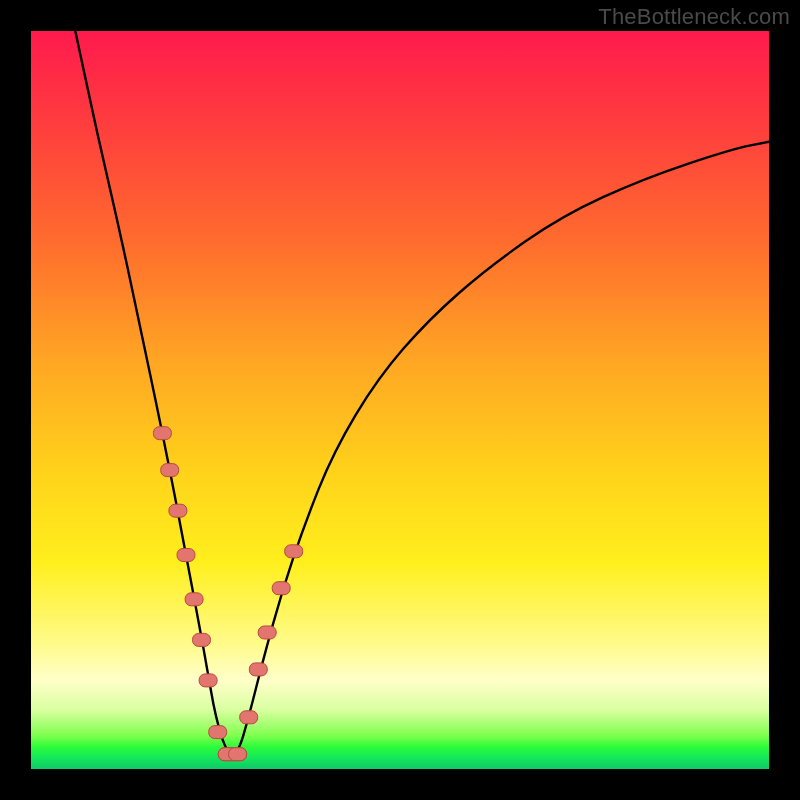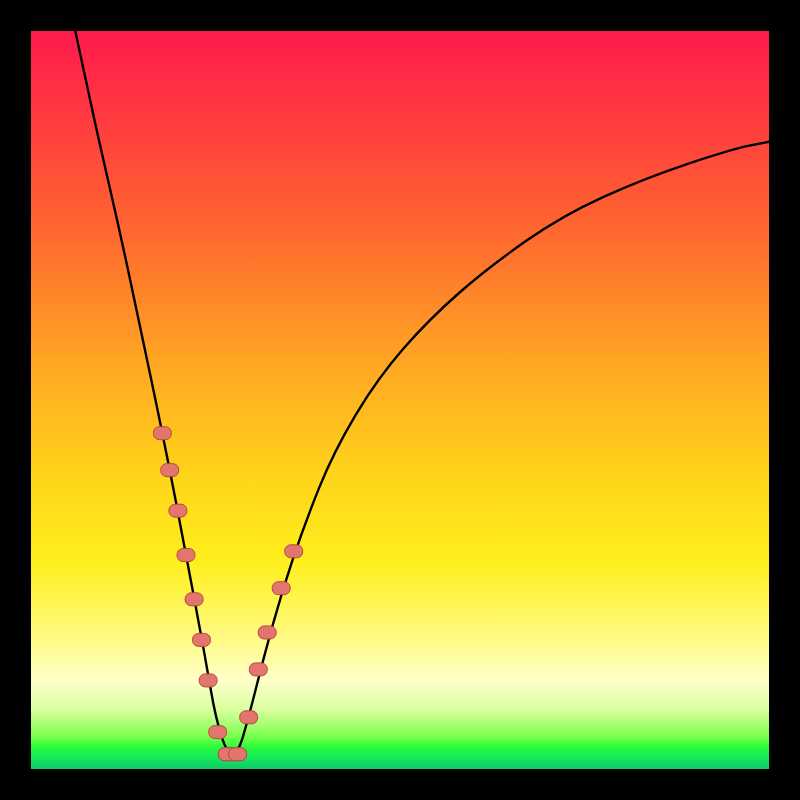--- a/index.html
+++ b/index.html
@@ -58,20 +58,21 @@
     font-weight: 400;
     letter-spacing: 0.2px;
     user-select: none;
   }
 </style>
 </head>
 <body>
 
 <div class="frame">
 
+  <div class="watermark">TheBottleneck.com</div>
 
   <div class="plot-area">
     <svg class="curve" viewBox="0 0 738 738">
       <g>
         <path id="curvePath" fill="none" stroke="#000" stroke-width="2.4" stroke-linecap="round" d="M 44.3 0.0 Q 44.3 0.0 55.4 51.7 Q 66.4 103.3 77.5 151.3 Q 88.6 199.3 99.6 250.9 Q 110.7 302.6 119.9 346.9 Q 129.2 391.1 136.5 428.0 Q 143.9 464.9 149.4 494.5 Q 155.0 524.0 161.3 557.2 Q 167.5 590.4 171.6 612.5 Q 175.6 634.7 180.1 660.5 Q 184.5 686.3 190.4 704.8 Q 196.3 723.2 201.5 723.2 Q 206.6 723.2 212.2 704.8 Q 217.7 686.3 225.1 656.8 Q 232.5 627.3 241.7 594.1 Q 250.9 560.9 262.0 527.7 Q 273.1 494.5 287.8 457.6 Q 302.6 420.7 324.7 383.8 Q 346.9 346.9 372.7 317.3 Q 398.5 287.8 428.0 262.0 Q 457.6 236.2 494.5 210.3 Q 531.4 184.5 572.0 166.1 Q 612.5 147.6 656.8 132.8 Q 701.1 118.1 719.5 114.4 T 738.0 110.7"></path>
       </g>
       <g id="markersGroup">
           <rect x="187.3" y="716.7" width="28.3" height="13" rx="6" fill="#e2766e" stroke="#b7493e" stroke-width="1"></rect>
           <rect x="122.4" y="395.7" width="18" height="13" rx="6" fill="#e2766e" stroke="#b7493e" stroke-width="1"></rect>
           <rect x="129.7" y="432.6" width="18" height="13" rx="6" fill="#e2766e" stroke="#b7493e" stroke-width="1"></rect>

